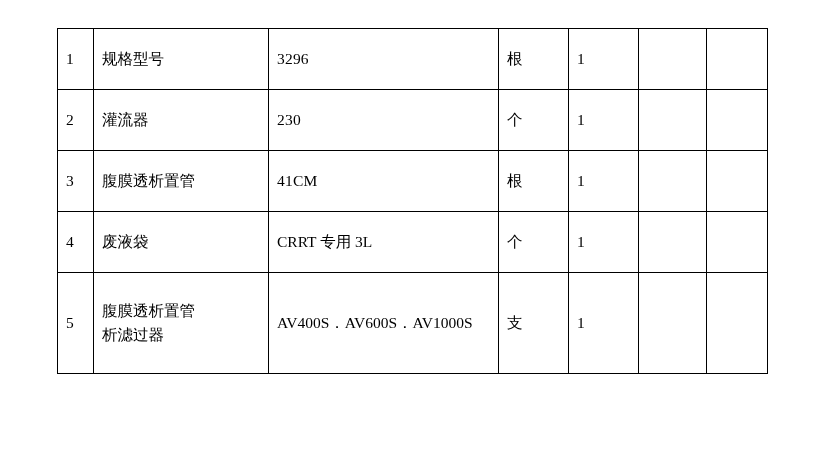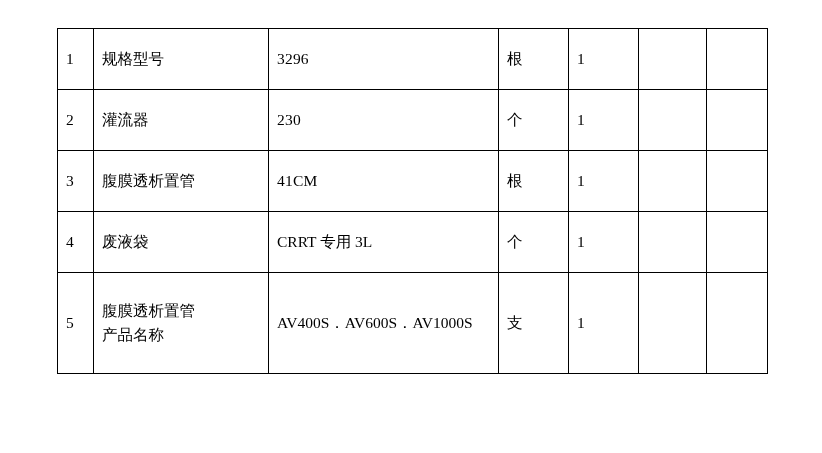--- a/index.html
+++ b/index.html
@@ -140,21 +140,21 @@
         <td class="cell-cn">个</td>
         <td class="cell-num">1</td>
         <td class="cell-num"></td>
         <td class="cell-num"></td>
       </tr>
 
       <tr>
         <td class="cell-num qty-top" style="height:88px;">5</td>
         <td class="cell-cn multi-line">
           <div>腹膜透析置管</div>
-          <div>产品名称</div>
+          <div>析滤过器</div>
         </td>
         <td class="cell-mixed spec-mid">AV400S．AV600S．AV1000S</td>
         <td class="cell-cn unit-mid">支</td>
         <td class="cell-num qty-top">1</td>
         <td class="cell-num"></td>
         <td class="cell-num"></td>
       </tr>
     </tbody>
   </table>
 

